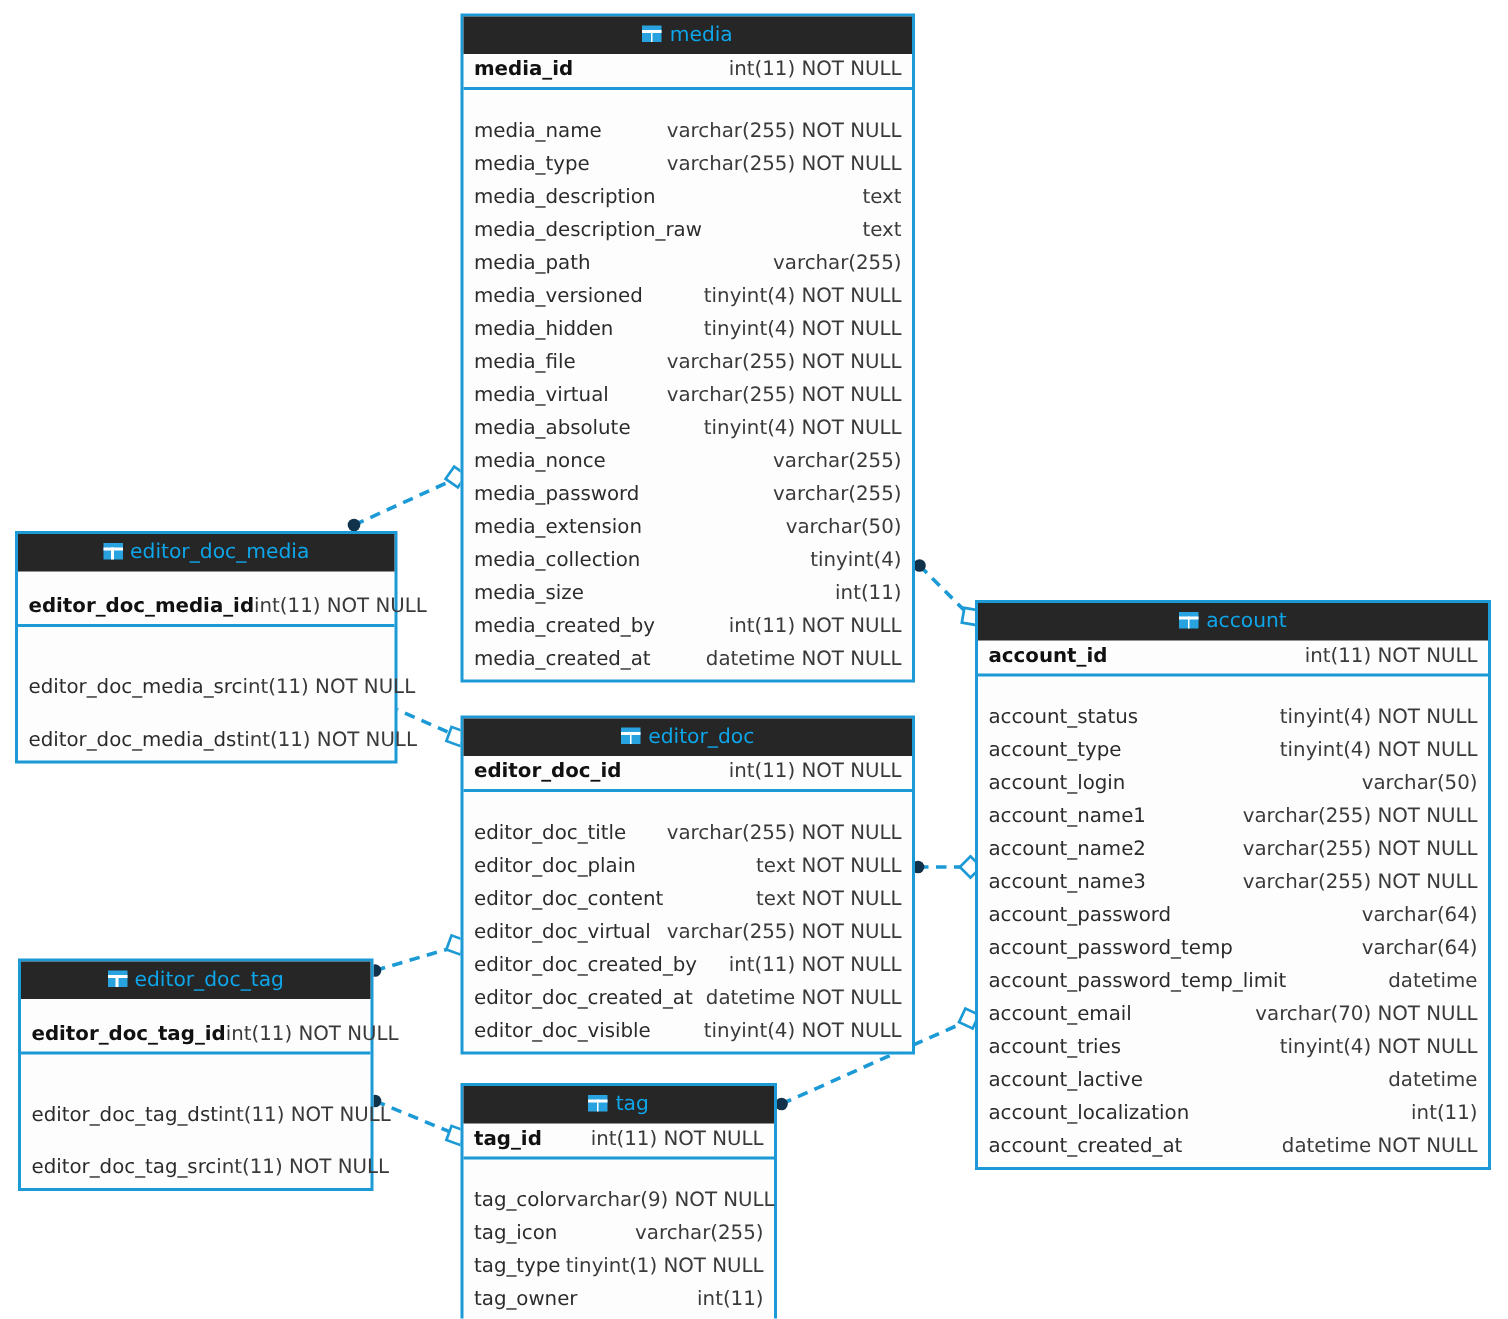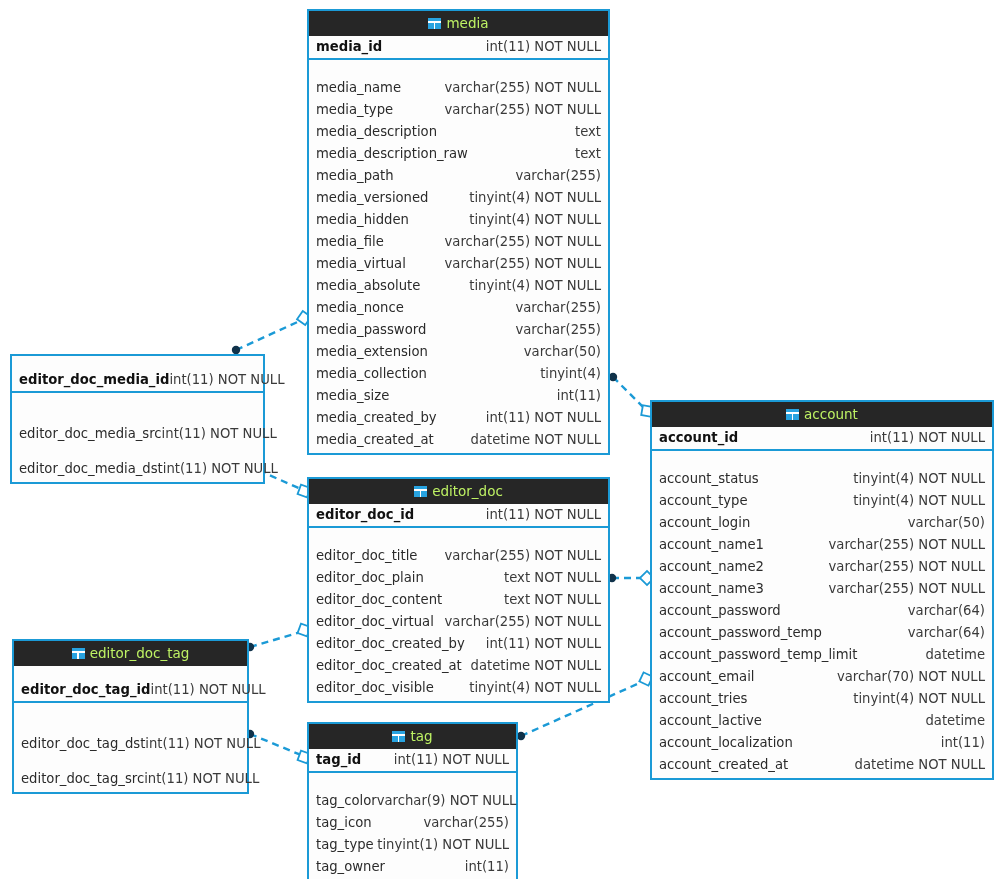--- a/index.html
+++ b/index.html
@@ -29,21 +29,21 @@
   }
   .entity {
     position: absolute;
     box-sizing: border-box;
     border: 2px solid #1b9ad6;
     background: #fdfdfd;
     box-shadow: 0 0 0 0 rgba(0,0,0,0);
   }
   .entity-header {
     background: #262626;
-    color: #bef264;
+    color: #0ea5e9;
     height: 25px;
     line-height: 25px;
     text-align: center;
     font-size: 13.5px;
     white-space: nowrap;
     position: relative;
   }
   .tbl-icon {
     display: inline-block;
     width: 13px;
@@ -226,20 +226,23 @@
           <span class="col-type">int(11) NOT NULL</span>
         </div>
       <div class="row">
           <span class="col-name">media_created_at</span>
           <span class="col-type">datetime NOT NULL</span>
         </div>
     </div>
   </div>
 
   <div class="entity" id="ent-editor-doc-media">
+    <div class="entity-header">
+      <span class="tbl-icon"></span><span>editor_doc_media</span>
+    </div>
     <div class="pk-block">
       <div class="row pk">
         <span class="col-name">editor_doc_media_id</span>
         <span class="col-type">int(11) NOT NULL</span>
       </div>
     </div>
     <div class="field-block">
       <div class="row">
           <span class="col-name">editor_doc_media_src</span>
           <span class="col-type">int(11) NOT NULL</span>

